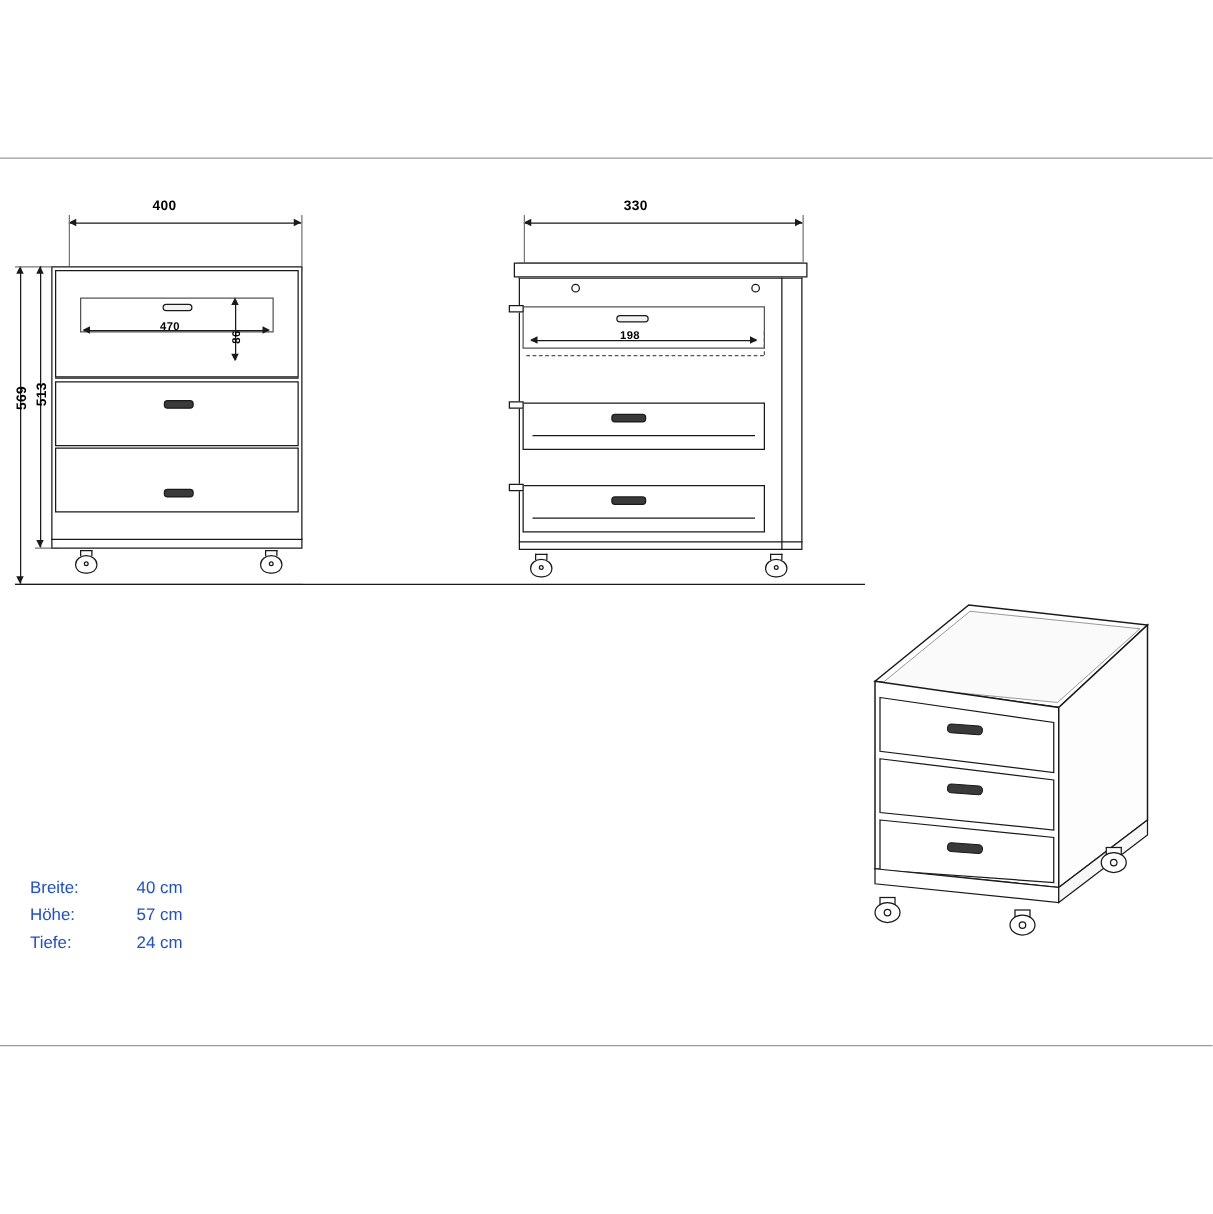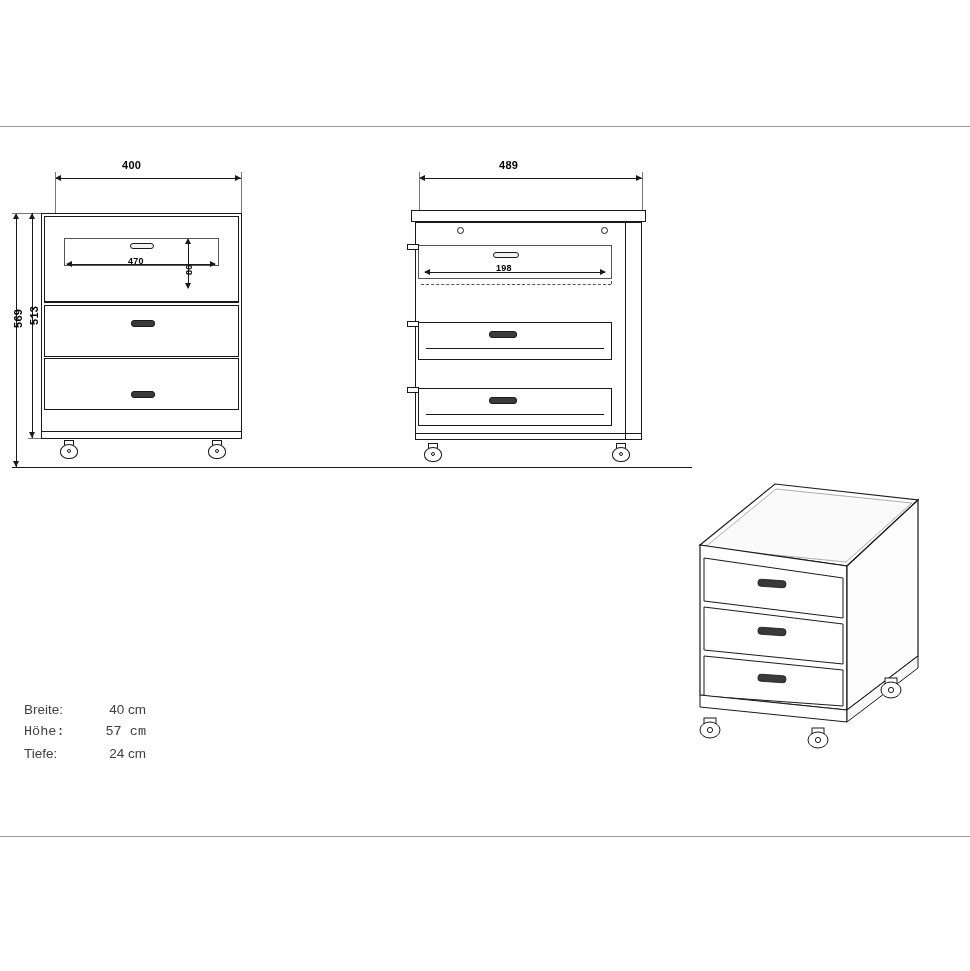--- a/index.html
+++ b/index.html
@@ -143,21 +143,21 @@
     position: absolute;
     border: 1px solid #1a1a1a;
     border-radius: 50%;
     box-sizing: border-box;
     background: #fff;
   }
   
   .spec {
     position: absolute;
     font-size: 13.5px;
-    color: #404040;
+    color: #1d4ed8;
     white-space: nowrap;
   }
   .spec .lab {
     display: inline-block;
     width: 62px;
   }
   .spec .val {
     display: inline-block;
     width: 60px;
     text-align: right;
@@ -236,21 +236,21 @@
     <div class="ln ln-h" style="left:12px;top:467px;width:680px;"></div>
   </div>
 
   <div>
 
     <div class="ln ln-h" style="left:419px;top:178px;width:223px;"></div>
     <div class="arrow arrow-l" style="left:419px;top:175px;"></div>
     <div class="arrow arrow-r" style="left:636px;top:175px;"></div>
     <div class="ln ln-v ln-gray" style="left:419px;top:172px;height:45px;"></div>
     <div class="ln ln-v ln-gray" style="left:642px;top:172px;height:45px;"></div>
-    <div class="dimtext" style="left:499px;top:159px;">489</div>
+    <div class="dimtext" style="left:499px;top:159px;">330</div>
 
     <div class="box" style="left:415px;top:210px;width:227px;height:230px;"></div>
 
     <div class="ln ln-h" style="left:415px;top:222px;width:227px;"></div>
     <div class="box" style="left:411px;top:210px;width:235px;height:12px;"></div>
 
     <div class="ln ln-v" style="left:625px;top:222px;height:218px;"></div>
 
     <div class="circ" style="left:457px;top:227px;width:7px;height:7px;"></div>
     <div class="circ" style="left:601px;top:227px;width:7px;height:7px;"></div>
@@ -328,21 +328,21 @@
         <ellipse cx="211" cy="220" rx="10" ry="8"></ellipse>
         <circle cx="211" cy="220" r="2.6"></circle>
       </g>
     </svg>
   </div>
 
   <div style="position:absolute;left:24px;top:702px;">
     <div class="spec" style="left:0;top:0;">
       <span class="lab">Breite:</span><span class="val">40 cm</span>
     </div>
-    <div class="spec" style="left:0;top:22px;font-family:Liberation Mono, monospace;">
+    <div class="spec" style="left:0;top:22px;">
       <span class="lab">Höhe:</span><span class="val">57 cm</span>
     </div>
     <div class="spec" style="left:0;top:44px;">
       <span class="lab">Tiefe:</span><span class="val">24 cm</span>
     </div>
   </div>
 
 </div>
 
 </body></html>

